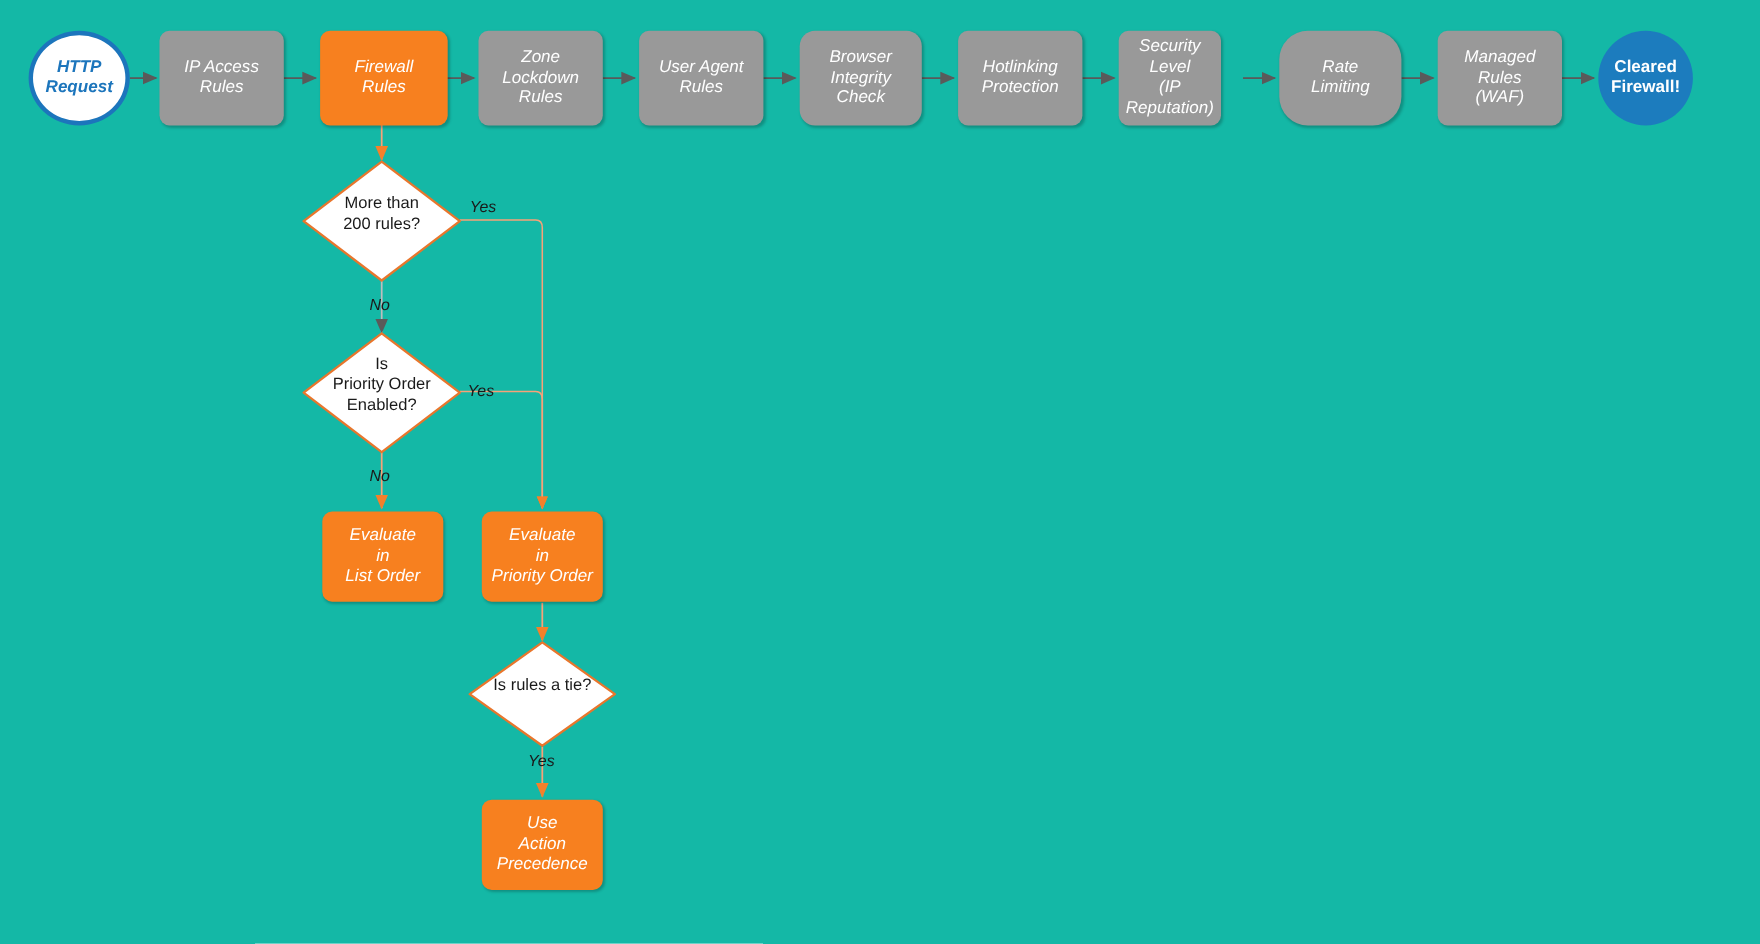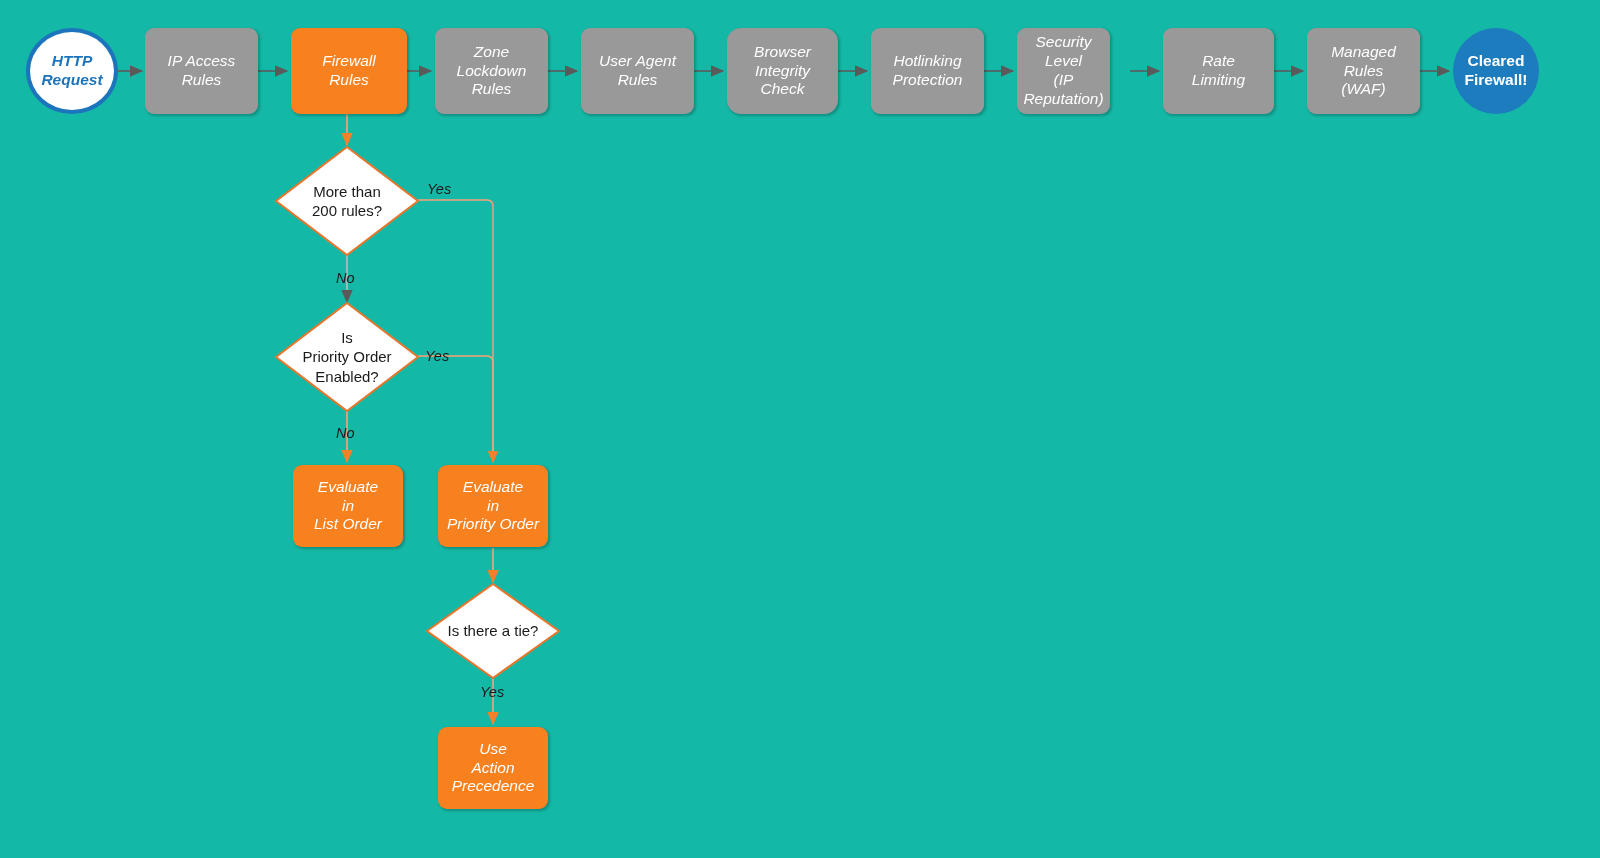--- a/index.html
+++ b/index.html
@@ -67,21 +67,21 @@
     background: #1C7CBE;
     border-radius: 50%;
     color: #ffffff;
     font-weight: bold;
     font-size: 15.5px;
   }
   
   .diamond-label {
     position: absolute;
     display: flex;
-    align-items: center;
+    align-items: flex-start;
     justify-content: center;
     text-align: center;
     color: #1a1a1a;
     font-size: 15px;
     line-height: 1.28;
     font-style: normal;
   }
   
   .edge-label {
     position: absolute;
@@ -165,42 +165,42 @@
   </div>
 
   <div class="node box-gray" style="left:871px; top:28px; width:113px; height:86px;">
     <span class="lbl">Hotlinking<br>Protection</span>
   </div>
 
   <div class="node box-gray" style="left:1017px; top:28px; width:93px; height:86px;">
     <span class="lbl">Security<br>Level<br>(IP Reputation)</span>
   </div>
 
-  <div class="node box-gray" style="left:1163px; top:28px; width:111px; height:86px;">
+  <div class="node box-gray" style="left:1163px; top:28px; width:111px; height:86px;border-radius:26px;">
     <span class="lbl">Rate<br>Limiting</span>
   </div>
 
   <div class="node box-gray" style="left:1307px; top:28px; width:113px; height:86px;">
     <span class="lbl">Managed<br>Rules<br>(WAF)</span>
   </div>
 
   <div class="node circle-end" style="left:1453px; top:28px; width:86px; height:86px;">
     <span class="lbl">Cleared<br>Firewall!</span>
   </div>
 
   <div class="diamond-label" style="left:277px; top:175px; width:140px; height:52px;">
     <span class="lbl">More than<br>200 rules?</span>
   </div>
 
   <div class="diamond-label" style="left:272px; top:321px; width:150px; height:72px;">
     <span class="lbl">Is<br>Priority Order<br>Enabled?</span>
   </div>
 
   <div class="diamond-label" style="left:425px; top:613px; width:136px; height:36px;">
-    <span class="lbl">Is there a tie?</span>
+    <span class="lbl">Is rules a tie?</span>
   </div>
 
   <div class="node box-orange" style="left:293px; top:465px; width:110px; height:82px;">
     <span class="lbl">Evaluate<br>in<br>List Order</span>
   </div>
 
   <div class="node box-orange" style="left:438px; top:465px; width:110px; height:82px;">
     <span class="lbl">Evaluate<br>in<br>Priority Order</span>
   </div>
 

